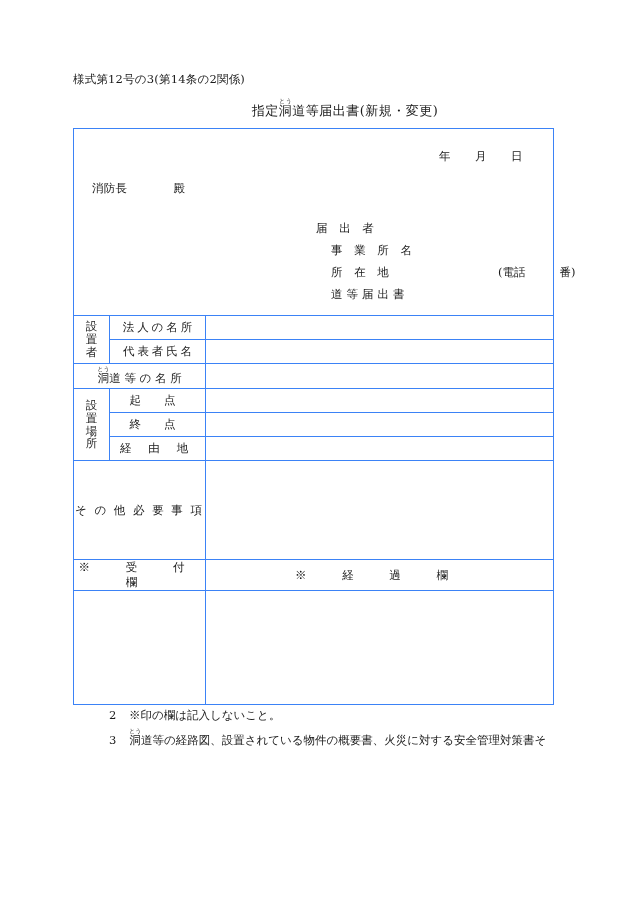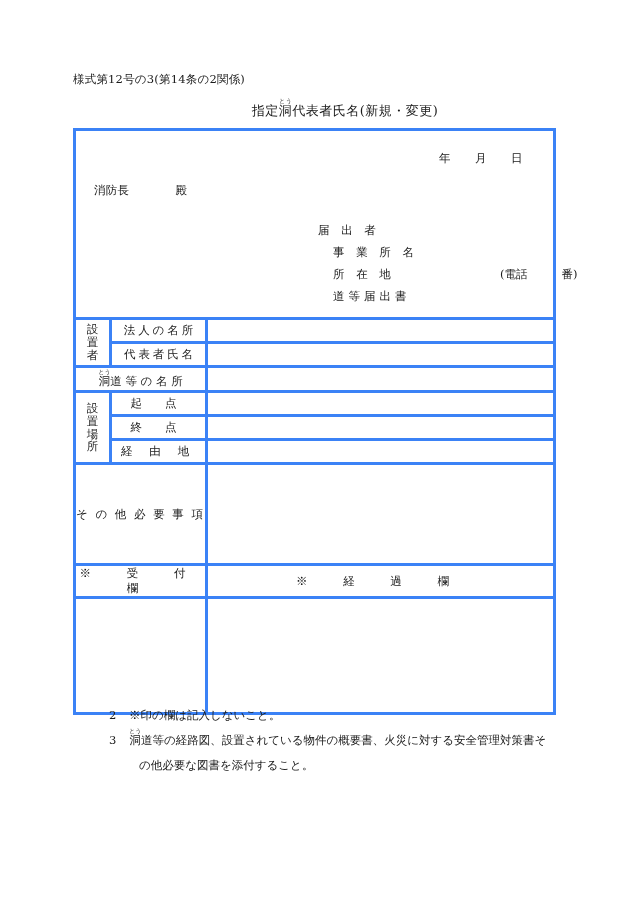--- a/index.html
+++ b/index.html
@@ -60,21 +60,21 @@
   .form-table {
     position: absolute;
     left: 73px;
     top: 128px;
     width: 480px;
     border-collapse: collapse;
     table-layout: fixed;
     font-size: 11.5px;
   }
   .form-table td {
-    border: 3px solid #3b82f6;
+    border: 1px solid #3b82f6;
     padding: 0;
     vertical-align: middle;
     margin-left: 17px;
   }
 
   
   .head-cell {
     height: 186px;
     position: relative;
   }
@@ -171,21 +171,21 @@
 </style>
 </head>
 <body>
 
 <div class="page">
 
   <div class="form-no">様式第12号の3(第14条の2関係)</div>
 
   <div class="doc-title">
     <span class="inner">
-      <span>指定</span><ruby><span>洞</span><rt>とう</rt></ruby><span>代表者氏名(新規・変更)</span>
+      <span>指定</span><ruby><span>洞</span><rt>とう</rt></ruby><span>道等届出書(新規・変更)</span>
     </span>
   </div>
 
   <table class="form-table">
     <colgroup>
       <col style="width:36px">
       <col style="width:96px">
       <col style="width:348px">
     </colgroup>
 
@@ -284,17 +284,16 @@
     <div class="note">
       <span class="num">2</span>
       <span>※印の欄は記入しないこと。</span>
     </div>
 
     <div class="note">
       <span class="num">3</span>
       <ruby><span>洞</span><rt>とう</rt></ruby><span>道等の経路図、設置されている物件の概要書、火災に対する安全管理対策書そ</span>
     </div>
 
-    <div class="cont">の他必要な図書を添付すること。</div>
 
   </div>
 
 </div>
 
 </body></html>

